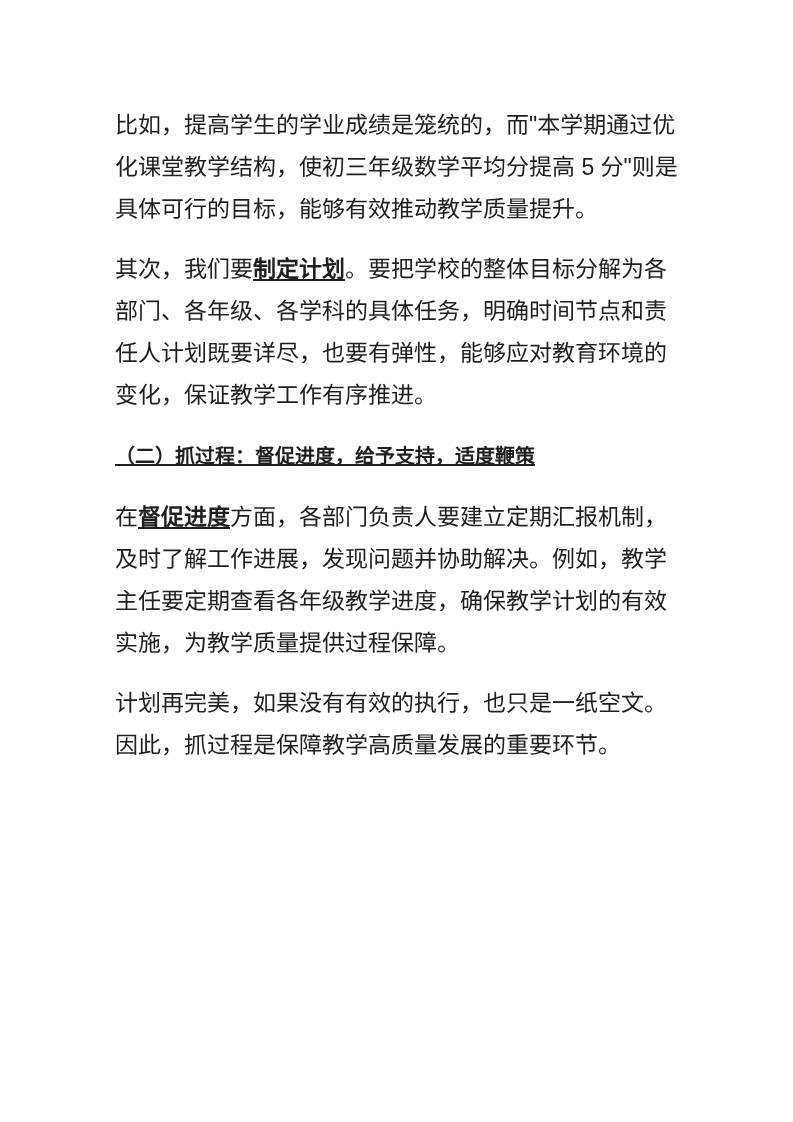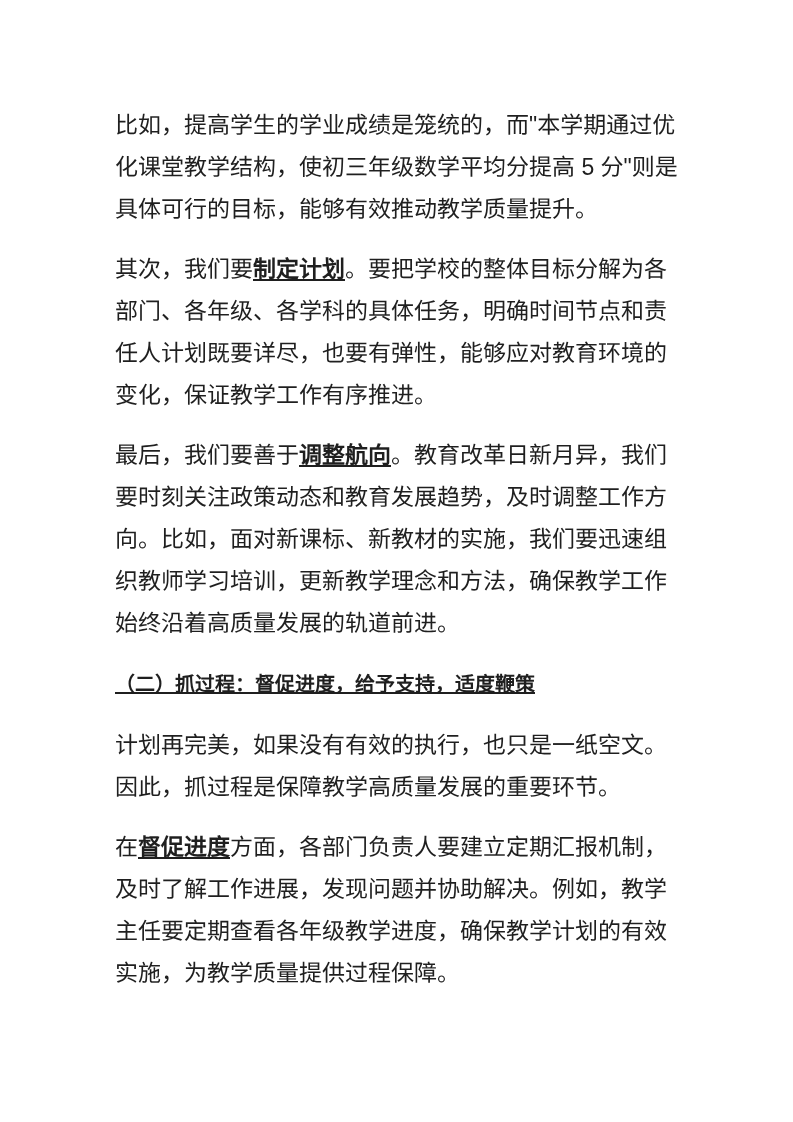--- a/index.html
+++ b/index.html
@@ -41,18 +41,17 @@
   }
   strong { font-weight: 700; text-decoration: underline; }
 </style>
 </head>
 <body>
 
 <div class="page">
   <div class="content">
       <p class="paragraph"><span>比如，提高学生的学业成绩是笼统的，而"本学期通过优化课堂教学结构，使初三年级数学平均分提高 5 分"则是具体可行的目标，能够有效推动教学质量提升。</span></p>
       <p class="paragraph"><span>其次，我们要</span><strong>制定计划</strong><span>。要把学校的整体目标分解为各部门、各年级、各学科的具体任务，明确时间节点和责任人计划既要详尽，也要有弹性，能够应对教育环境的变化，保证教学工作有序推进。</span></p>
-      <p class="paragraph"><span>最后，我们要善于</span><strong>调整航向</strong><span>。教育改革日新月异，我们要时刻关注政策动态和教育发展趋势，及时调整工作方向。比如，面对新课标、新教材的实施，我们要迅速组织教师学习培训，更新教学理念和方法，确保教学工作始终沿着高质量发展的轨道前进。</span></p>
       <h2 class="heading"><strong>（二）抓过程：督促进度，给予支持，适度鞭策</strong></h2>
+      <p class="paragraph"><span>在</span><strong>督促进度</strong><span>方面，各部门负责人要建立定期汇报机制，及时了解工作进展，发现问题并协助解决。例如，教学主任要定期查看各年级教学进度，确保教学计划的有效实施，为教学质量提供过程保障。</span></p>
       <p class="paragraph"><span>计划再完美，如果没有有效的执行，也只是一纸空文。因此，抓过程是保障教学高质量发展的重要环节。</span></p>
-      <p class="paragraph"><span>在</span><strong>督促进度</strong><span>方面，各部门负责人要建立定期汇报机制，及时了解工作进展，发现问题并协助解决。例如，教学主任要定期查看各年级教学进度，确保教学计划的有效实施，为教学质量提供过程保障。</span></p>
     </div>
 </div>
 
 </body></html>

